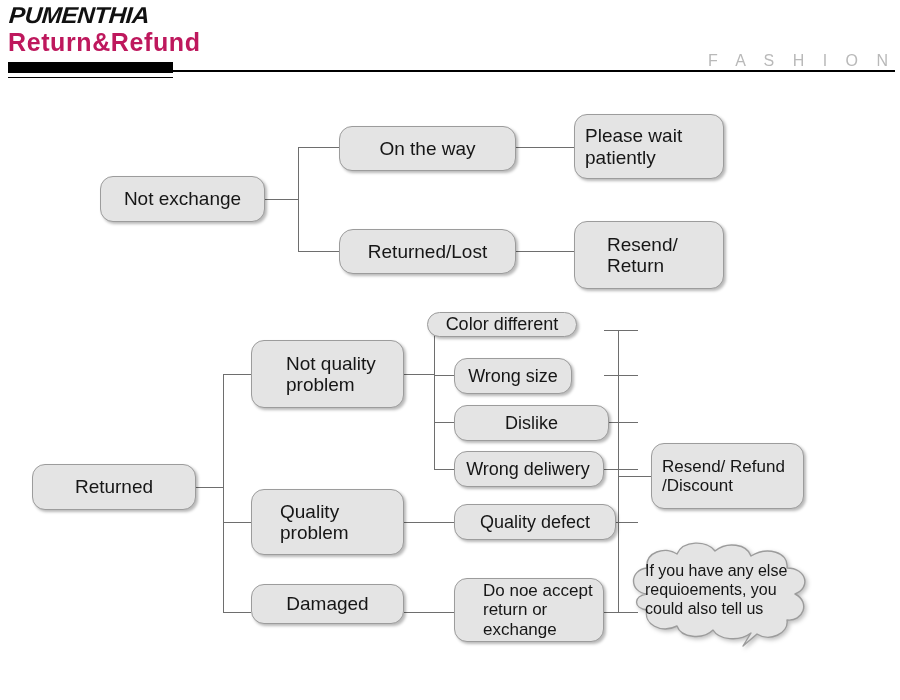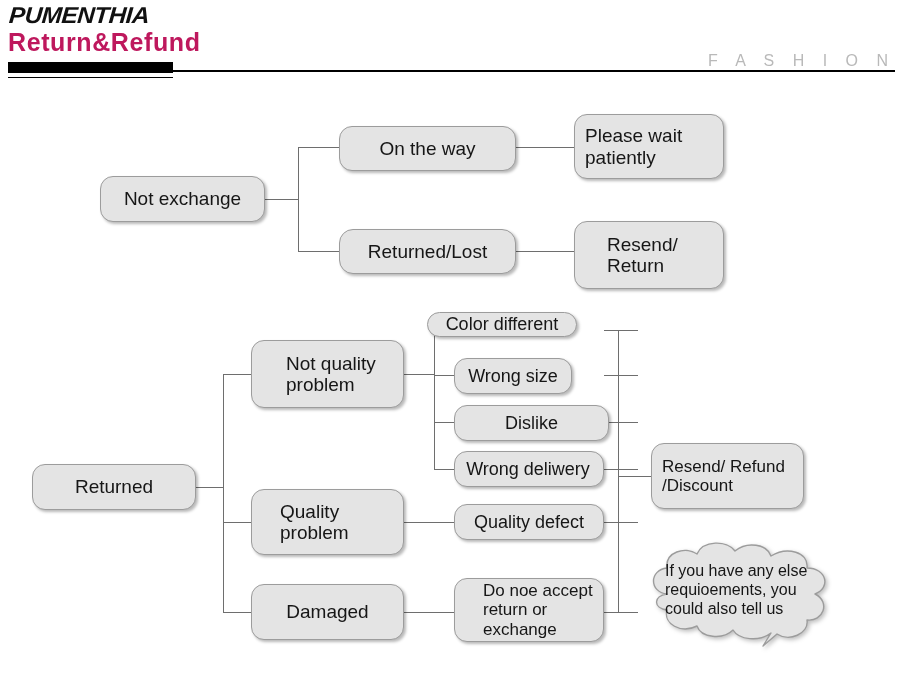--- a/index.html
+++ b/index.html
@@ -108,21 +108,21 @@
   .ln {
     position: absolute;
     background: #6e6e6e;
   }
   .ln.h { height: 1px; }
   .ln.v { width: 1px; }
 
   
   .cloud {
     position: absolute;
-    left: 643px;
+    left: 623px;
     top: 540px;
     width: 215px;
     height: 120px;
     text-decoration: underline;
   }
   .cloud svg { display: block; }
   .cloud-text {
     position: absolute;
     left: 22px;
     top: 22px;
@@ -207,41 +207,41 @@
   <div class="node left" style="left:251px; top:340px; width:153px; height:68px; padding-left:34px;">
     <span>Not quality
 problem</span>
   </div>
 
   <div class="node left" style="left:251px; top:489px; width:153px; height:66px; padding-left:28px;">
     <span>Quality
 problem</span>
   </div>
 
-  <div class="node center" style="left:251px; top:584px; width:153px; height:56px;">
+  <div class="node center" style="left:251px; top:584px; width:153px; height:40px;">
     <span>Damaged</span>
   </div>
 
   <div class="node center" style="left:427px; top:312px; width:150px; height:25px; font-size:18px;">
     <span>Color different</span>
   </div>
 
   <div class="node center" style="left:454px; top:358px; width:118px; height:36px; font-size:18px;">
     <span>Wrong size</span>
   </div>
 
   <div class="node center" style="left:454px; top:405px; width:155px; height:36px; font-size:18px;">
     <span>Dislike</span>
   </div>
 
   <div class="node center" style="left:454px; top:451px; width:150px; height:36px; font-size:18px;padding-left:8px;">
     <span>Wrong deliwery</span>
   </div>
 
-  <div class="node center" style="left:454px; top:504px; width:150px; height:36px; font-size:18px;">
+  <div class="node center" style="left:454px; top:504px; width:162px; height:36px; font-size:18px;">
     <span>Quality defect</span>
   </div>
 
   <div class="node left" style="left:454px; top:578px; width:150px; height:64px; font-size:17px; padding-left:28px;">
     <span>Do noe accept
 return or
 exchange</span>
   </div>
 
   <div class="node left" style="left:651px; top:443px; width:153px; height:66px; font-size:17px; padding-left:10px;">

